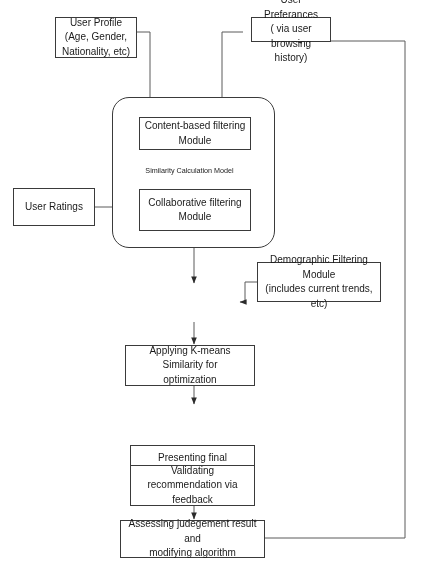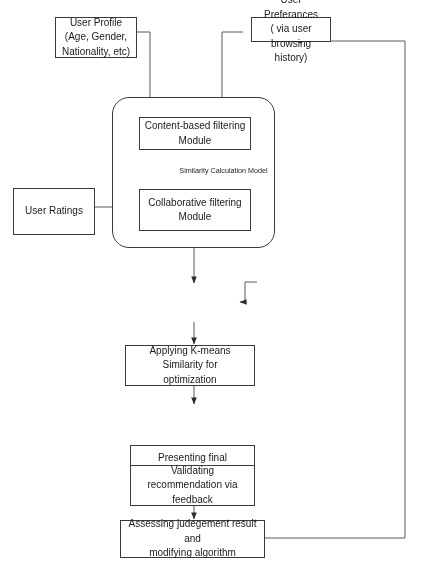--- a/index.html
+++ b/index.html
@@ -113,31 +113,35 @@
 history)</span>
   </div>
 
   <div class="group-container" style="left:112px; top:97px; width:163px; height:151px;"></div>
 
   <div class="node" style="left:139px; top:117px; width:112px; height:33px;">
     <span class="node-text">Content-based filtering
 Module</span>
   </div>
 
-  <div class="group-label" style="left:128px; top:166px; width:191px;">Similarity Calculation Model</div>
+  <div class="group-label" style="left:94px; top:166px; width:191px;">Similarity Calculation Model</div>
 
   <div class="node" style="left:139px; top:189px; width:112px; height:42px;">
     <span class="node-text">Collaborative filtering
 Module</span>
   </div>
 
-  <div class="node" style="left:13px; top:188px; width:82px; height:47px;">
+  <div class="node" style="left:13px; top:188px; width:82px; height:38px;">
     <span class="node-text">User Ratings</span>
   </div>
 
+  <div class="node" style="left:257px; top:262px; width:124px; height:40px;">
+    <span class="node-text">Demographic Filtering Module
+(includes current trends, etc)</span>
+  </div>
 
 
   <div class="node" style="left:125px; top:345px; width:130px; height:41px;">
     <span class="node-text">Applying K-means Similarity for
 optimization</span>
   </div>
 
   <div class="node" style="left:130px; top:405px; width:125px; height:41px;margin-top:40px;">
     <span class="node-text">Presenting final
 recommendation</span>

